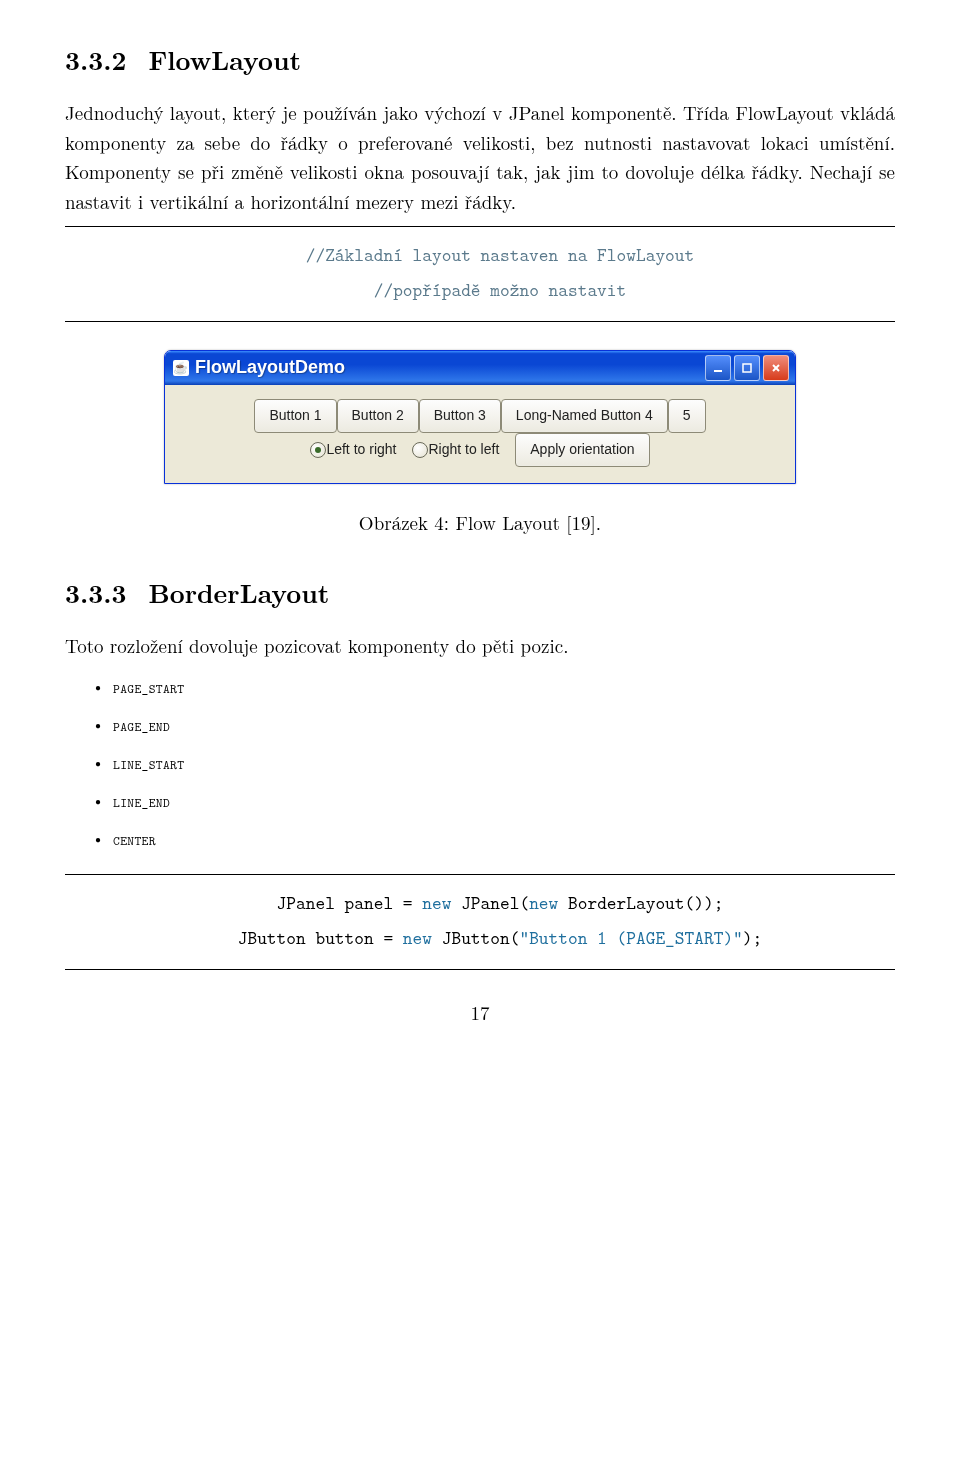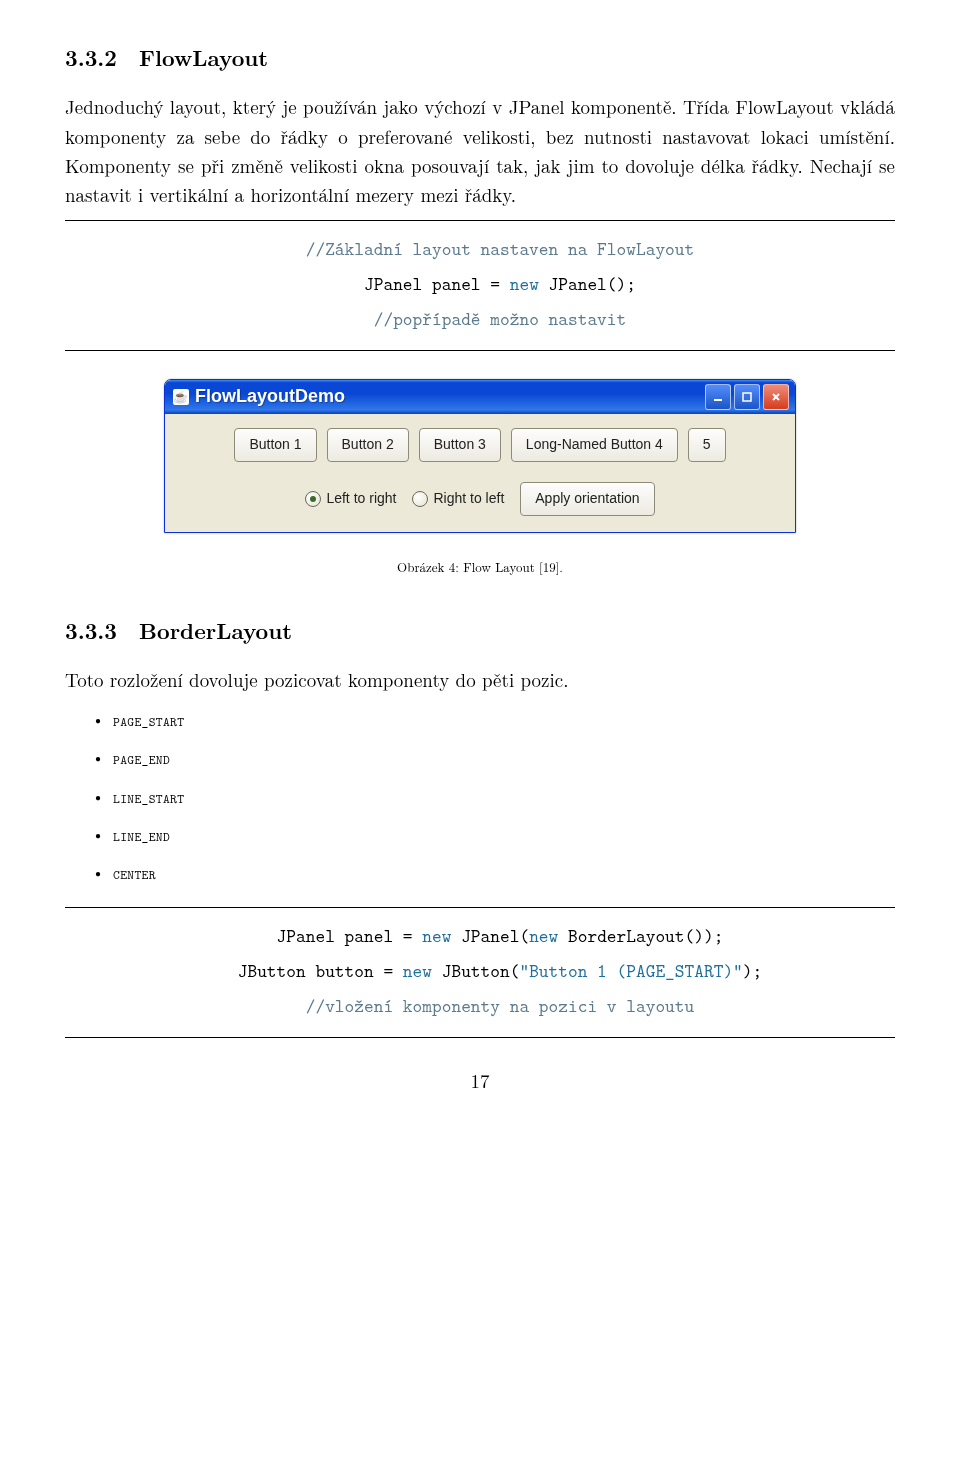--- a/index.html
+++ b/index.html
@@ -6,21 +6,21 @@
     font-family: "Latin Modern Roman", "Computer Modern", Georgia, serif;
     margin: 0;
     padding: 40px 65px 30px 65px;
     width: 830px;
     color: #000;
     font-size: 19px;
     line-height: 1.55;
   }
   .section-header {
     font-weight: bold;
-    font-size: 22px;
+    font-size: 26px;
     margin-bottom: 18px;
   }
   .section-num { margin-right: 22px; }
   .body-text { text-align: justify; margin-bottom: 6px; }
   .code-block {
     border-top: 1px solid #000;
     border-bottom: 1px solid #000;
     margin: 10px 0 28px 0;
     padding: 10px 0 14px 0;
   }
@@ -68,59 +68,58 @@
     display:flex; align-items:center; justify-content:center;
     color:#fff; font-weight:bold; font-size:14px;
   }
   .min-btn, .max-btn { background: linear-gradient(to bottom,#548efc,#1b55c6); }
   .close-btn { background: linear-gradient(to bottom,#f08d7b,#d73b1b); }
 
   .window-body {
     background: #ece9d8;
     padding: 14px 10px 16px 10px;
   }
-  .btn-row { display:flex; gap:10px; justify-content:center; margin-bottom:20px; flex-wrap:wrap; }
+  .btn-row { display:flex; justify-content:center; margin-bottom:0; flex-wrap:wrap; }
   .xp-btn {
     background: linear-gradient(to bottom, #fdfdfd, #eceae0);
     border: 1px solid #8d8a77;
     border-radius: 4px;
     padding: 5px 14px;
     font-size: 14px;
     color: #222;
     box-shadow: inset 0 0 1px #fff;
   }
   .radio-row { display:flex; align-items:center; justify-content:center; gap:16px; }
-  .radio-item { display:flex; align-items:center; gap:5px; color:#222; }
+  .radio-item { display:flex; align-items:center; color:#222; }
   .radio-circle {
     width:14px; height:14px; border:1px solid #6a6a5a; border-radius:50%;
     background: radial-gradient(circle at 35% 35%, #fff, #e5e2d1);
     display:flex; align-items:center; justify-content:center;
   }
   .radio-dot { width:6px; height:6px; background:#3a6b2a; border-radius:50%; }
 
-  .caption { text-align:center; margin: 4px 0 36px 0; font-size:13px; }
+  .caption { text-align:center; margin: 4px 0 36px 0; font-size:19px; }
   .list-block { margin: 10px 0 22px 0; }
   .list-item { display:flex; align-items:baseline; margin:18px 0; }
   .bullet { margin: 0 12px 0 30px; font-size:10px; position:relative; top:-2px; }
   .item-text { font-family: "Latin Modern Mono", "Courier New", monospace; font-size: 13px; letter-spacing:0.3px; }
 
   .page-num { text-align:center; font-size:19px; margin-top:26px; }
 </style>
 </head>
 <body>
 
 <div class="section-header">
   <span class="section-num">3.3.2</span><span>FlowLayout</span>
 </div>
 
 <div class="body-text">Jednoduchý layout, který je používán jako výchozí v JPanel komponentě. Třída FlowLayout vkládá komponenty za sebe do řádky o preferované velikosti, bez nutnosti nastavovat lokaci umístění. Komponenty se při změně velikosti okna posouvají tak, jak jim to dovoluje délka řádky. Nechají se nastavit i vertikální a horizontální mezery mezi řádky.</div>
 
 <div class="code-block">
   <div class="code-line comment">//Základní layout nastaven na FlowLayout</div>
-  <div class="code-line"><span>JPanel panel = </span><span class="kw">new</span><span> JPanel();</span></div>
   <div class="code-line comment">//popřípadě možno nastavit</div>
 </div>
 
 <div class="xp-window">
   <div class="titlebar">
     <span class="java-ico">☕</span>
     <span class="title-text">FlowLayoutDemo</span>
     <div class="win-btns">
       <div class="win-btn min-btn">
           <svg width="10" height="10">
@@ -191,16 +190,15 @@
     </div>
   <div class="list-item">
       <span class="bullet">●</span>
       <span class="item-text">CENTER</span>
     </div>
 </div>
 
 <div class="code-block">
   <div class="code-line"><span>JPanel panel = </span><span class="kw">new</span><span> JPanel(</span><span class="kw">new</span><span> BorderLayout());</span></div>
   <div class="code-line"><span>JButton button = </span><span class="kw">new</span><span> JButton(</span><span class="str">"Button 1 (PAGE_START)"</span><span>);</span></div>
-  <div class="code-line comment">//vložení komponenty na pozici v layoutu</div>
 </div>
 
 <div class="page-num">17</div>
 
 </body></html>

